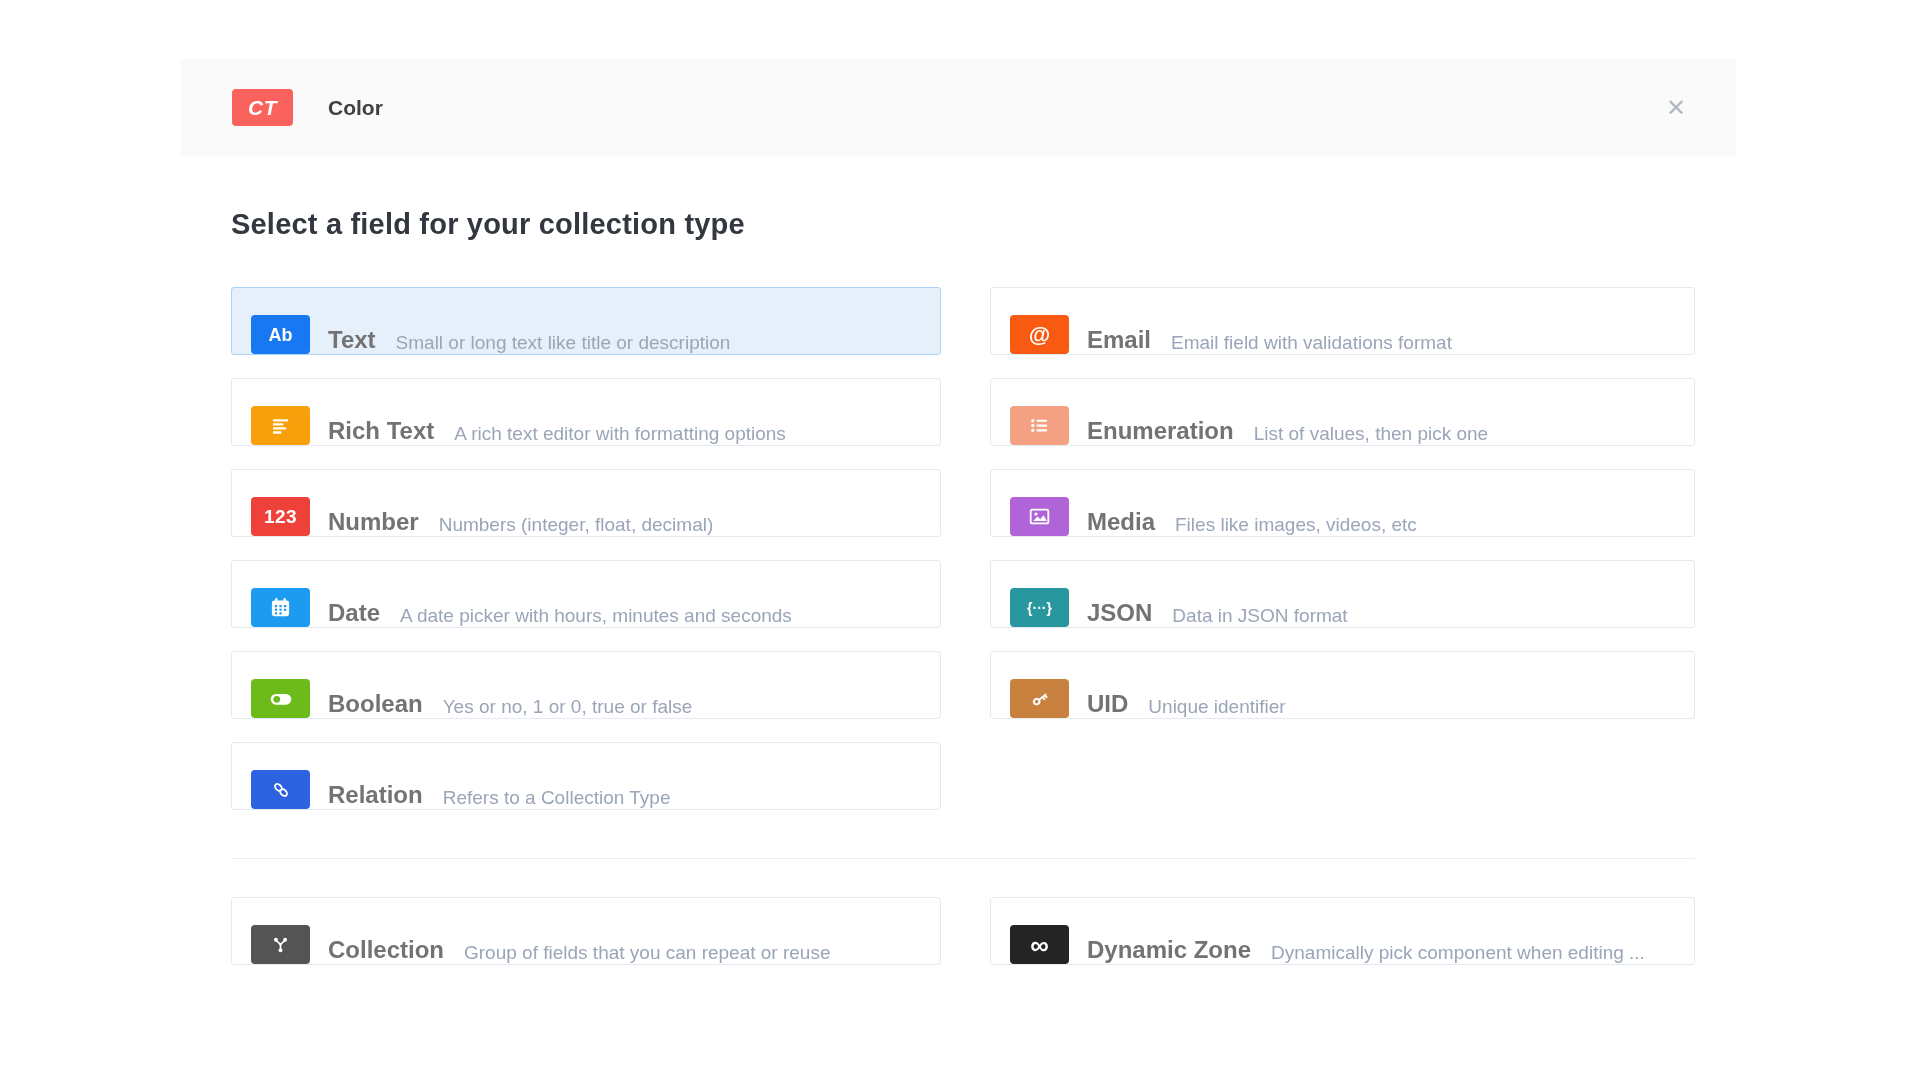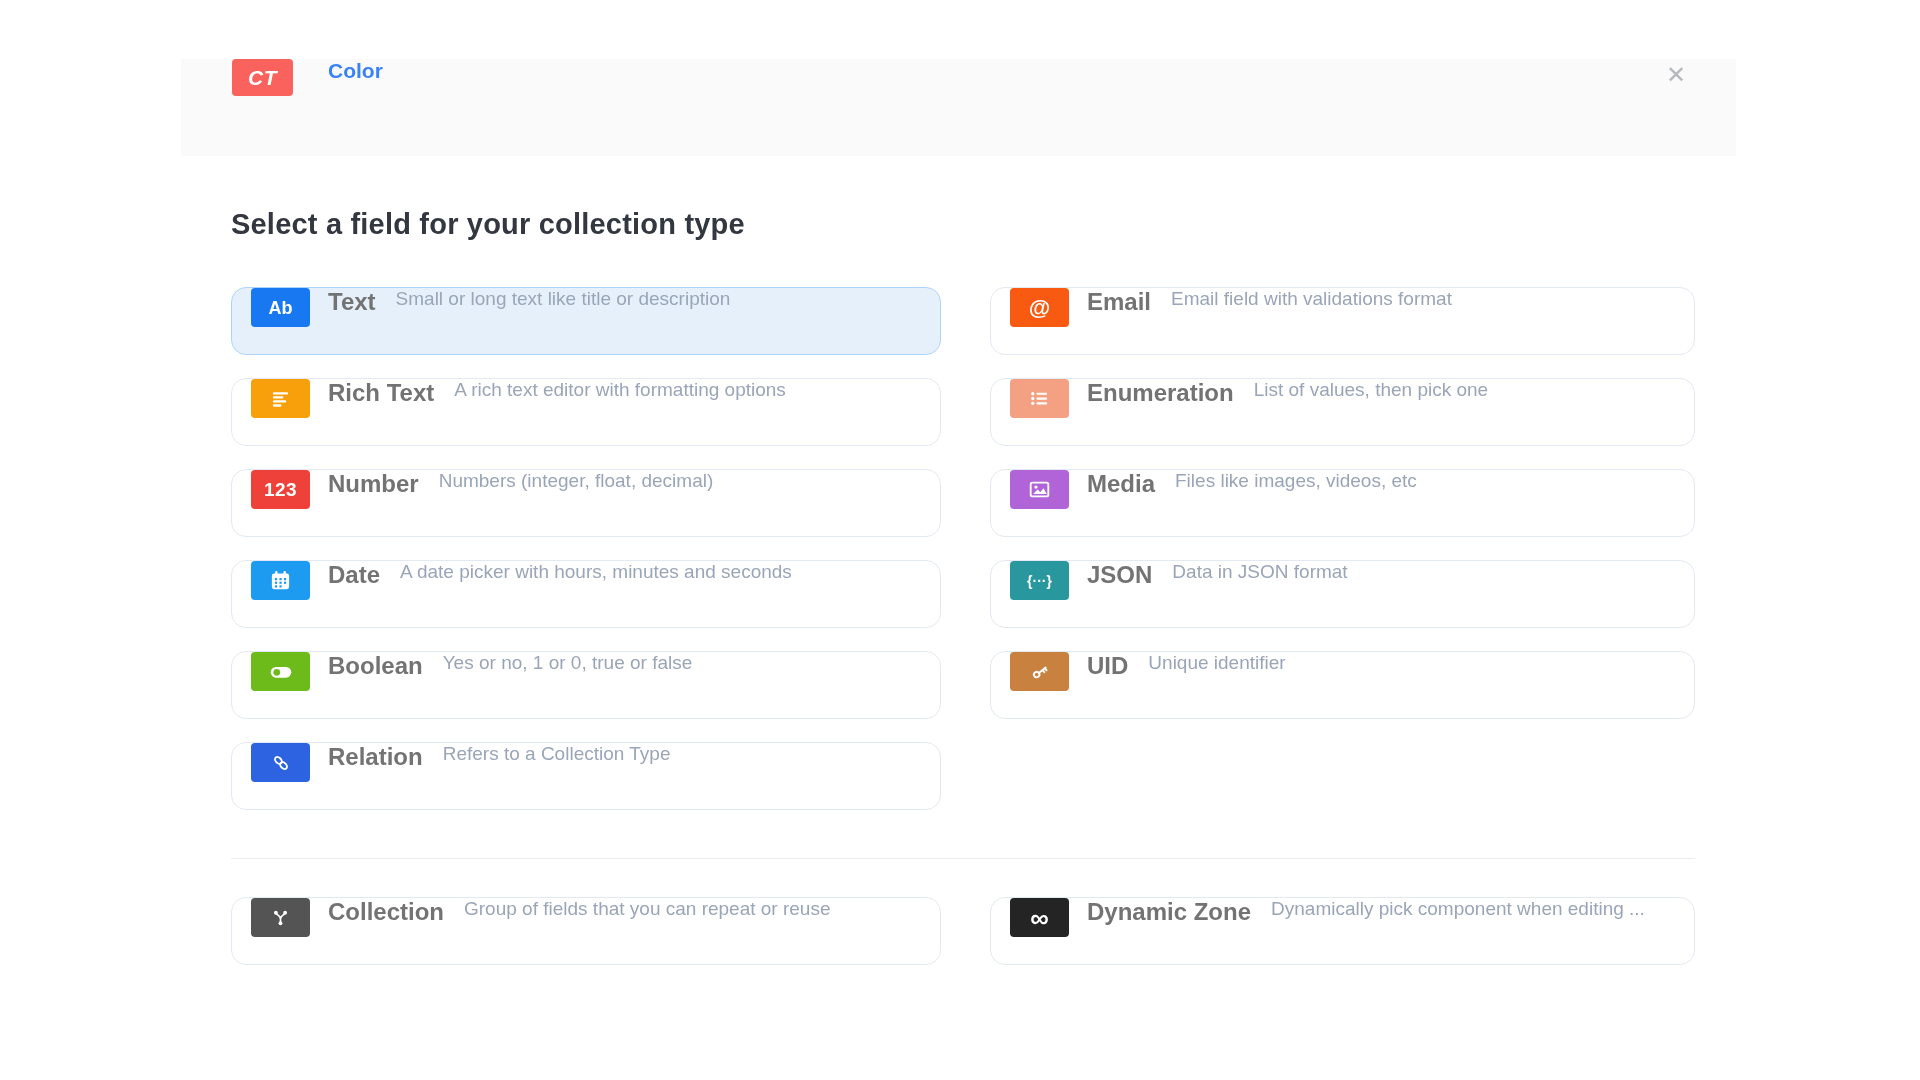--- a/index.html
+++ b/index.html
@@ -2,38 +2,38 @@
 <html><head>
 <meta charset="utf-8">
 <style>
   * { margin:0; padding:0; box-sizing:border-box; }
   html,body { width:1920px; height:1080px; background:#fff; overflow:hidden;
               font-family:"Liberation Sans", sans-serif; }
 
   .modal { position:absolute; left:181px; top:59px; width:1555px; background:#fff; }
 
   
-  .modal-header { height:97px; background:#fafafb; display:flex; align-items:flex-start; padding:0 46px 0 51px; }
+  .modal-header { height:97px; background:#fafafb; display:flex; align-items:center; padding:0 46px 0 51px; }
   .ct-badge { width:61px; height:37px; border-radius:4px; color:#fff; font-weight:700; font-style:italic;
               font-size:21px; display:flex; align-items:center; justify-content:center; letter-spacing:.5px; }
-  .modal-title { margin-left:35px; font-size:21px; font-weight:700; color:#3b82f6; }
+  .modal-title { margin-left:35px; font-size:21px; font-weight:700; color:#404040; }
   .close-btn { margin-left:auto; font-size:24px; color:#b4b9c0; cursor:pointer; line-height:1;
                padding:4px; font-weight:400; }
 
   
   .modal-body { padding:0 41px 0 50px; }
   .heading { margin:52px 0 46px; font-size:29px; font-weight:700; color:#333740; letter-spacing:.2px; }
 
   .cols { display:flex; gap:49px; }
   .col { display:flex; flex-direction:column; gap:23px; }
   .col-left  { width:710px; }
   .col-right { width:705px; }
 
-  .card { height:68px; background:#fff; border:1px solid #e3e9f3; border-radius:15px;
-          display:flex; align-items:flex-start; padding:0 18px 0 19px; cursor:pointer; }
+  .card { height:68px; background:#fff; border:1px solid #e3e9f3; border-radius:3px;
+          display:flex; align-items:flex-end; padding:0 18px 0 19px; cursor:pointer; }
   .card.selected { background:#e6f0fb; border:1px solid #aed4fb; }
 
   .ficon { width:59px; height:39px; border-radius:4px; flex:0 0 auto;
            display:flex; align-items:center; justify-content:center; color:#fff; }
   .ficon .glyph { color:#fff; font-weight:700; font-size:18px; line-height:1; }
   .ficon .glyph.small { font-size:19px; letter-spacing:.5px; }
   .ficon .glyph.at { font-size:22px; }
   .ficon .glyph.json { font-size:14px; letter-spacing:0; }
   .ficon .glyph.inf { font-size:26px; font-weight:700; }
 

